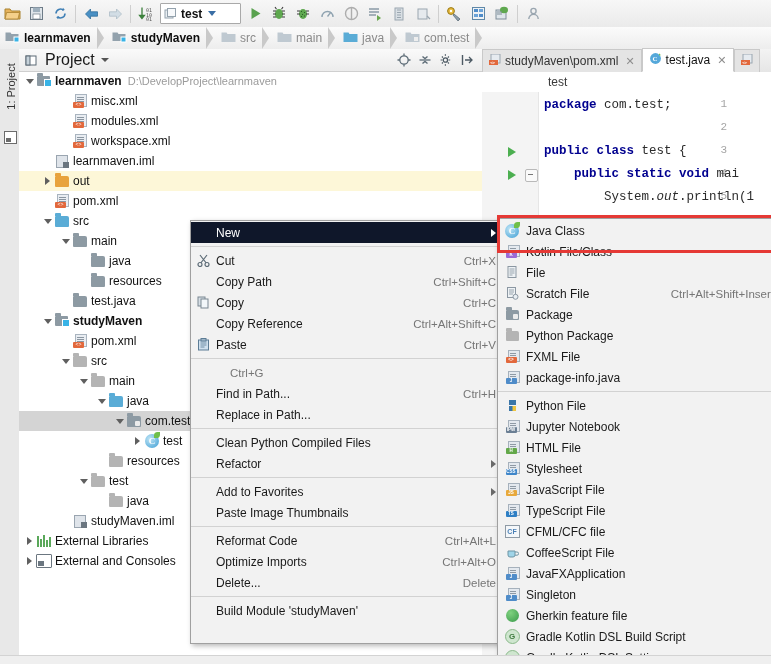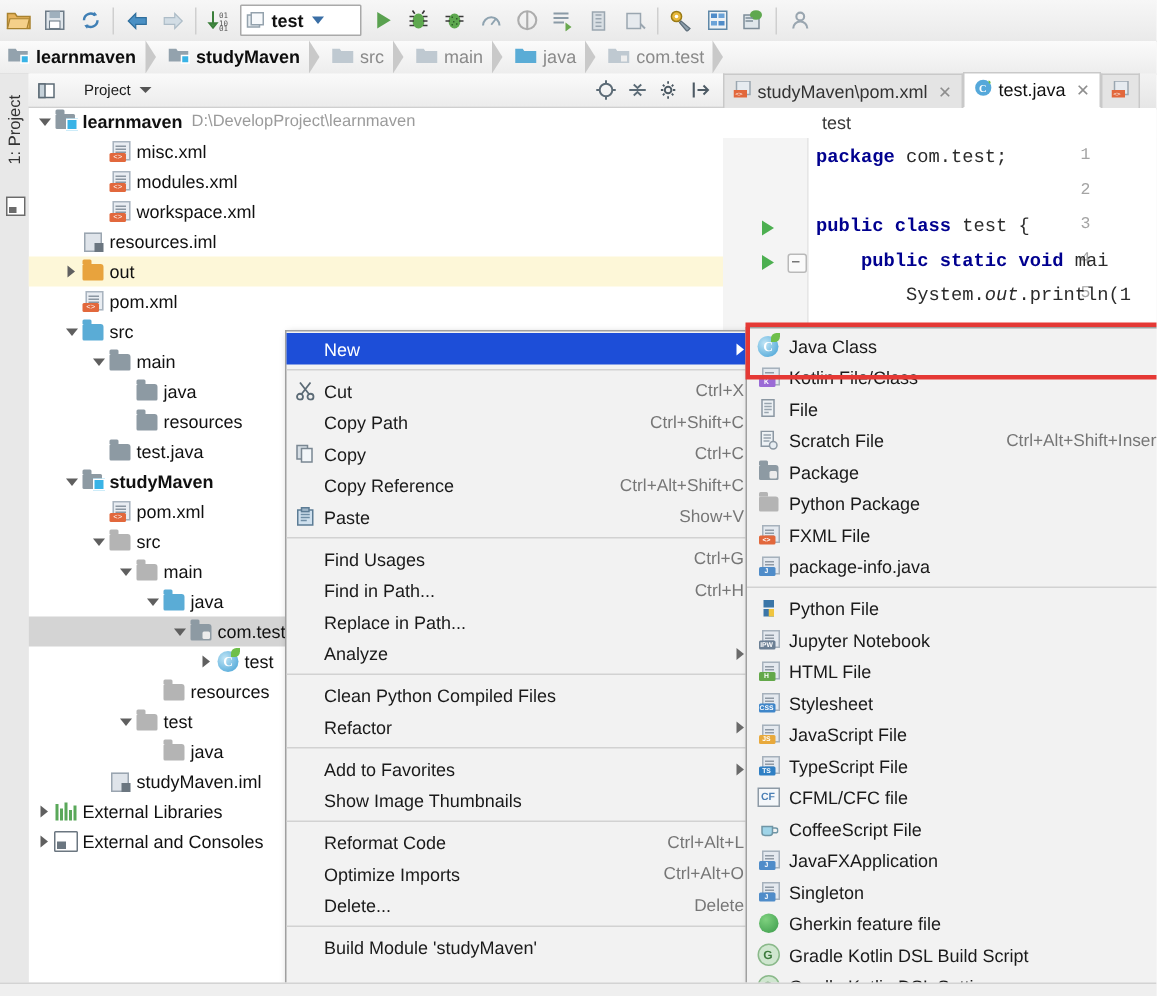--- a/index.html
+++ b/index.html
@@ -63,21 +63,21 @@
             border:1px solid #6b6b6b;background:#fff;}
   #railIcon:after{content:"";position:absolute;left:1px;bottom:1px;width:5px;height:4px;background:#6b6b6b;}
 
   
   #projPanel{left:19px;top:49px;width:463px;height:615px;background:#fff;border-right:1px solid #b8b8b8;}
   #projHead{
     position:absolute;left:0;top:0;width:463px;height:22px;
     background:linear-gradient(#fafafa,#ececec);border-bottom:1px solid #cfcfcf;
     display:flex;align-items:center;
   }
-  #projHead .ptitle{font-size:10px;margin-left:18px;}
+  #projHead .ptitle{font-size:16px;margin-left:7px;}
   #projHead .pcaret{width:0;height:0;border-left:4px solid transparent;border-right:4px solid transparent;
                     border-top:4px solid #555;margin-left:6px;}
   .pbtns{margin-left:auto;display:flex;align-items:center;gap:6px;padding-right:8px;}
   .pbtn{width:15px;height:15px;display:flex;align-items:center;justify-content:center;}
 
   
   #tree{position:absolute;left:0;top:22px;width:463px;height:593px;overflow:hidden;}
   .row{height:20px;display:flex;align-items:center;white-space:nowrap;padding-left:4px;position:relative;}
   .row .tw{width:13px;height:13px;display:flex;align-items:center;justify-content:center;flex:0 0 13px;}
   .row .ico{width:16px;height:16px;flex:0 0 16px;display:flex;align-items:center;justify-content:center;margin-right:3px;}
@@ -153,21 +153,21 @@
   .it{color:#2b2b2b;font-style:italic;}
 
   
   #ctx{left:190px;top:220px;width:311px;background:#f2f2f2;border:1px solid #a0a0a0;
        box-shadow:2px 2px 5px rgba(0,0,0,.28);padding:1px 0;}
   .mi{height:21px;display:flex;align-items:center;padding:0 6px 0 4px;font-size:12px;color:#1a1a1a;position:relative;}
   .mi .mico{width:16px;height:16px;flex:0 0 16px;margin-right:5px;display:flex;align-items:center;justify-content:center;}
   .mi .mlab{flex:1;white-space:nowrap;}
   .mi .macc{color:#767676;font-size:11.5px;margin-left:14px;white-space:nowrap;}
   .mi .marr{width:0;height:0;border-top:4px solid transparent;border-bottom:4px solid transparent;border-left:5px solid #6a6a6a;margin-left:8px;}
-  .mi.hl{background:#1d4ed8;color:#fff;}
+  .mi.hl{background:#0f172a;color:#fff;}
   .mi.hl .marr{border-left-color:#fff;}
   .msep{height:1px;background:#d2d2d2;margin:3px 0;}
 
   
   #sub{left:497px;top:218px;width:282px;background:#f2f2f2;border:1px solid #a0a0a0;
        box-shadow:2px 2px 5px rgba(0,0,0,.28);padding:1px 0;}
   .si{height:21px;display:flex;align-items:center;padding:0 6px 0 6px;font-size:12px;color:#1a1a1a;}
   .si .sico{width:16px;height:16px;flex:0 0 16px;margin-right:6px;display:flex;align-items:center;justify-content:center;}
   .si .slab{flex:1;white-space:nowrap;}
   .si .sacc{color:#767676;font-size:11.5px;margin-left:10px;white-space:nowrap;}
@@ -458,21 +458,21 @@
         <span class="lab">workspace.xml</span>
       </div>
       <div class="row" style="padding-left: 22px;">
         <span class="tw"></span>
         <span class="ico" style="display: flex; align-items: center; justify-content: center;">
           <span class="imlIco">
             <span class="p1"></span>
             <span class="p2"></span>
           </span>
         </span>
-        <span class="lab">resources.iml</span>
+        <span class="lab">learnmaven.iml</span>
       </div>
       <div class="row sel-y" style="padding-left: 22px;">
         <span class="tw">
           <span class="tw-arrow"></span>
         </span>
         <span class="ico" style="display: flex; align-items: center; justify-content: center;">
           <span class="fold orange"></span>
         </span>
         <span class="lab">out</span>
       </div>
@@ -746,61 +746,55 @@
     </div>
     <div class="mi">
       <span class="mico">
         <svg width="13" height="13" viewBox="0 0 13 13">
           <rect x="1.5" y="2" width="10" height="10" fill="#cfe0ee" stroke="#5c7c95"></rect>
           <rect x="4" y="0.5" width="5" height="2.6" fill="#9fb6c8" stroke="#5c7c95"></rect>
           <path d="M3.5 5h6M3.5 7h6M3.5 9h4" stroke="#6f8ea6"></path>
         </svg>
       </span>
       <span class="mlab">Paste</span>
-      <span class="macc">Show+V</span>
+      <span class="macc">Ctrl+V</span>
     </div>
     <div class="msep"></div>
     <div class="mi">
       <span class="mico"></span>
-      <span class="mlab">Find Usages</span>
       <span class="macc">Ctrl+G</span>
     </div>
     <div class="mi">
       <span class="mico"></span>
       <span class="mlab">Find in Path...</span>
       <span class="macc">Ctrl+H</span>
     </div>
     <div class="mi">
       <span class="mico"></span>
       <span class="mlab">Replace in Path...</span>
     </div>
-    <div class="mi">
-      <span class="mico"></span>
-      <span class="mlab">Analyze</span>
-      <span class="marr"></span>
-    </div>
     <div class="msep"></div>
     <div class="mi">
       <span class="mico"></span>
       <span class="mlab">Clean Python Compiled Files</span>
     </div>
     <div class="mi">
       <span class="mico"></span>
       <span class="mlab">Refactor</span>
       <span class="marr"></span>
     </div>
     <div class="msep"></div>
     <div class="mi">
       <span class="mico"></span>
       <span class="mlab">Add to Favorites</span>
       <span class="marr"></span>
     </div>
     <div class="mi">
       <span class="mico"></span>
-      <span class="mlab">Show Image Thumbnails</span>
+      <span class="mlab">Paste Image Thumbnails</span>
     </div>
     <div class="msep"></div>
     <div class="mi">
       <span class="mico"></span>
       <span class="mlab">Reformat Code</span>
       <span class="macc">Ctrl+Alt+L</span>
     </div>
     <div class="mi">
       <span class="mico"></span>
       <span class="mlab">Optimize Imports</span>

